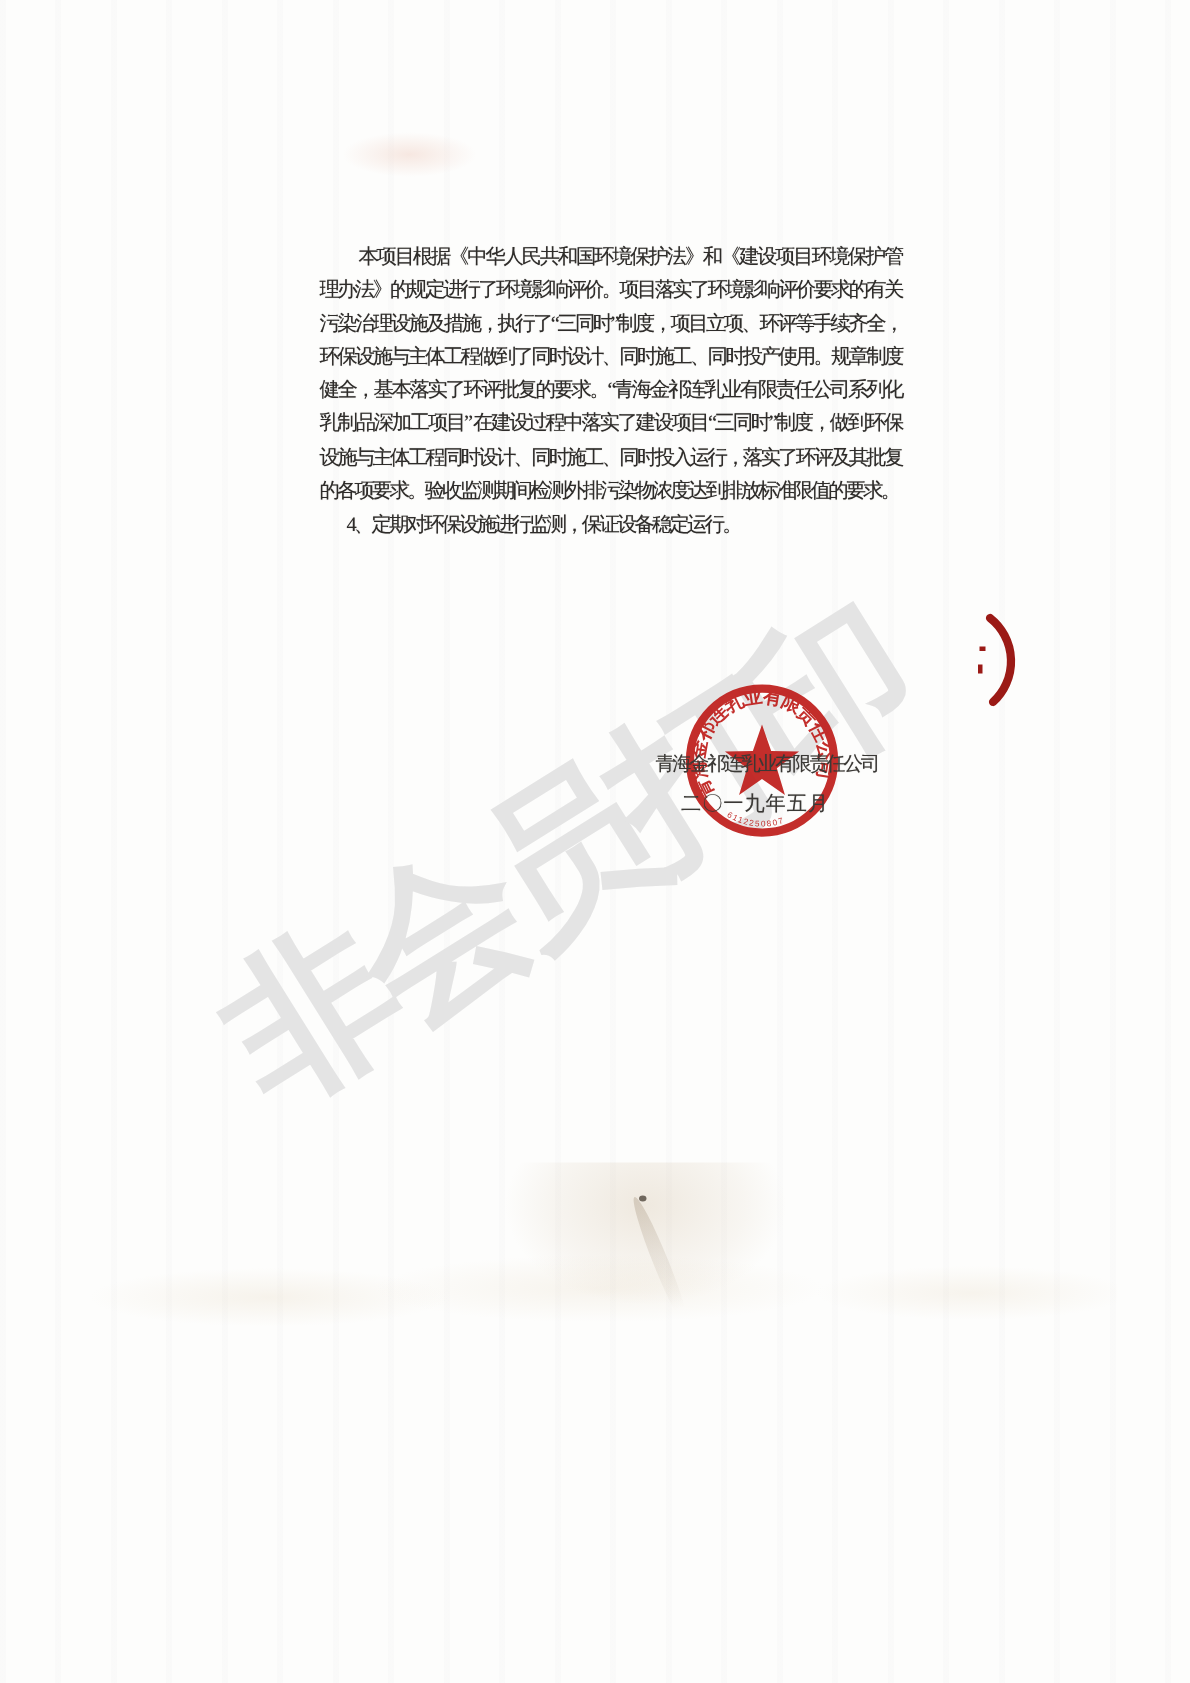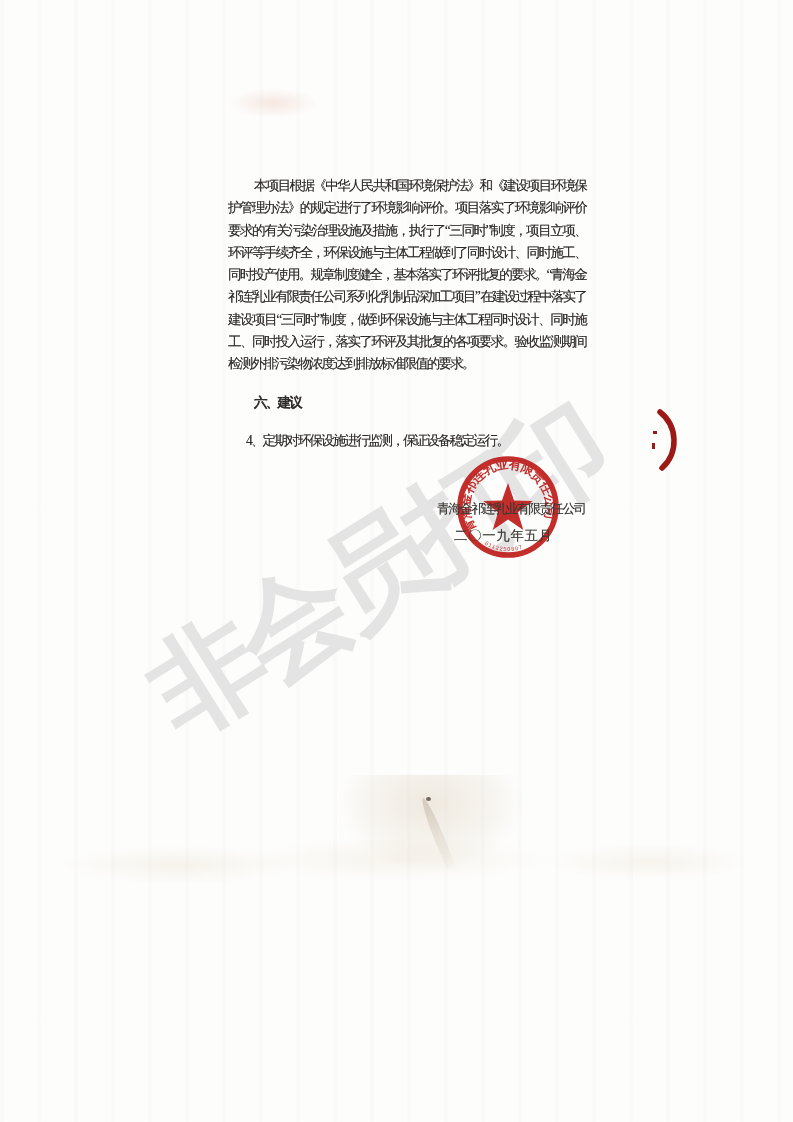--- a/index.html
+++ b/index.html
@@ -60,21 +60,21 @@
     letter-spacing:-11px;color:#e4e4e4;white-space:nowrap;
     z-index:2;user-select:none;
   }
   .doc-body{
     position:absolute;left:212px;top:159px;width:390px;
     font-size:13.6px;line-height:22.3px;letter-spacing:-1.9px;
     color:#2e2c2a;text-align:justify;
     text-shadow:0 0 0.5px rgba(60,55,50,0.55);
     z-index:4;
   }
-  .doc-body p{margin:16px;padding:0;}
+  .doc-body p{margin:1px;padding:0;}
   .para{text-indent:26px;}
   .heading{text-indent:26px;font-weight:700;}
   .item{text-indent:18px;}
   .signature{
     position:absolute;left:437px;top:500px;width:200px;
     color:#3a3835;z-index:5;
     text-shadow:0 0 0.5px rgba(60,55,50,0.5);
   }
   .sig-company{font-size:13px;letter-spacing:-1.6px;margin:0;}
   .sig-date{font-size:13.5px;letter-spacing:0.6px;margin:9px 0 0 17px;}
@@ -90,21 +90,20 @@
   <div class="smudge-top"></div>
   <div class="mound"></div>
   <div class="mound-streak"></div>
   <div class="mound-dot"></div>
   <div class="mound-band"></div>
 
   <div class="watermark">非会员打印</div>
 
   <div class="doc-body">
     <p class="para">本项目根据《中华人民共和国环境保护法》和《建设项目环境保护管理办法》的规定进行了环境影响评价。项目落实了环境影响评价要求的有关污染治理设施及措施，执行了“三同时”制度，项目立项、环评等手续齐全，环保设施与主体工程做到了同时设计、同时施工、同时投产使用。规章制度健全，基本落实了环评批复的要求。“青海金祁连乳业有限责任公司系列化乳制品深加工项目” 在建设过程中落实了建设项目“三同时”制度，做到环保设施与主体工程同时设计、同时施工、同时投入运行，落实了环评及其批复的各项要求。验收监测期间检测外排污染物浓度达到排放标准限值的要求。</p>
-    <p class="heading">六、建议</p>
     <p class="item">4、定期对环保设施进行监测，保证设备稳定运行。</p>
   </div>
 
   <svg class="seal-svg" width="124" height="124" viewBox="0 0 124 124">
     <circle cx="62" cy="62" r="48" fill="none" stroke="#bf1f1c" stroke-width="5.5"></circle>
     <defs>
       <path id="sealTextArc" d="M 30.5 84.1 A 38.5 38.5 0 1 1 93.5 84.1" fill="none"></path>
       <path id="sealSerialArc" d="M 33.7 95.7 A 44 44 0 0 0 90.3 95.7" fill="none"></path>
     </defs>
     <text font-size="12.5" font-weight="700" fill="#bf1f1c" letter-spacing="-0.5" font-family="Liberation Sans, DejaVu Sans, sans-serif">

